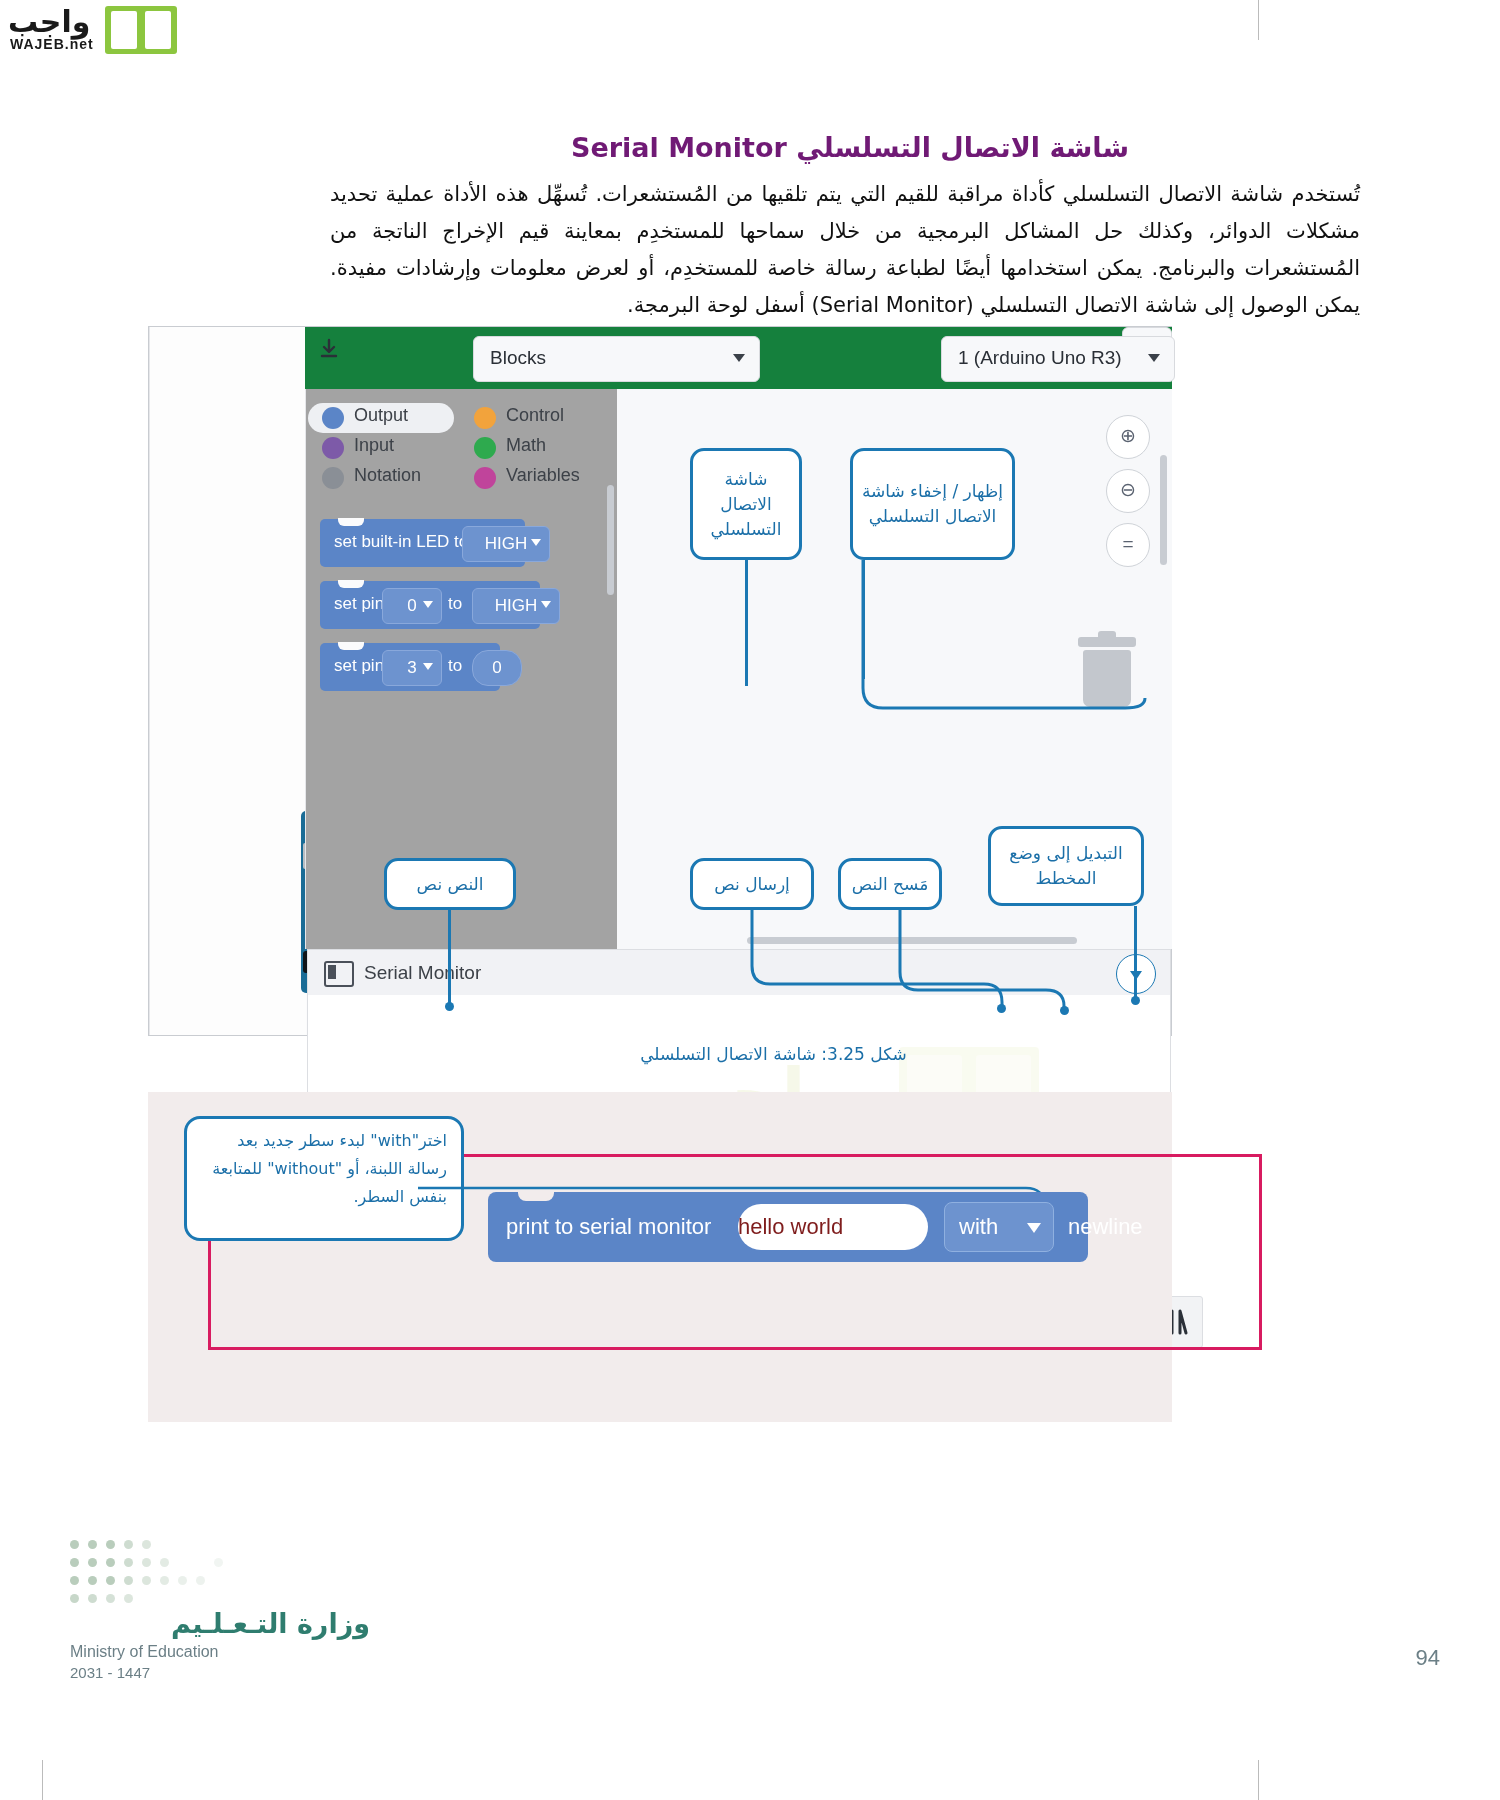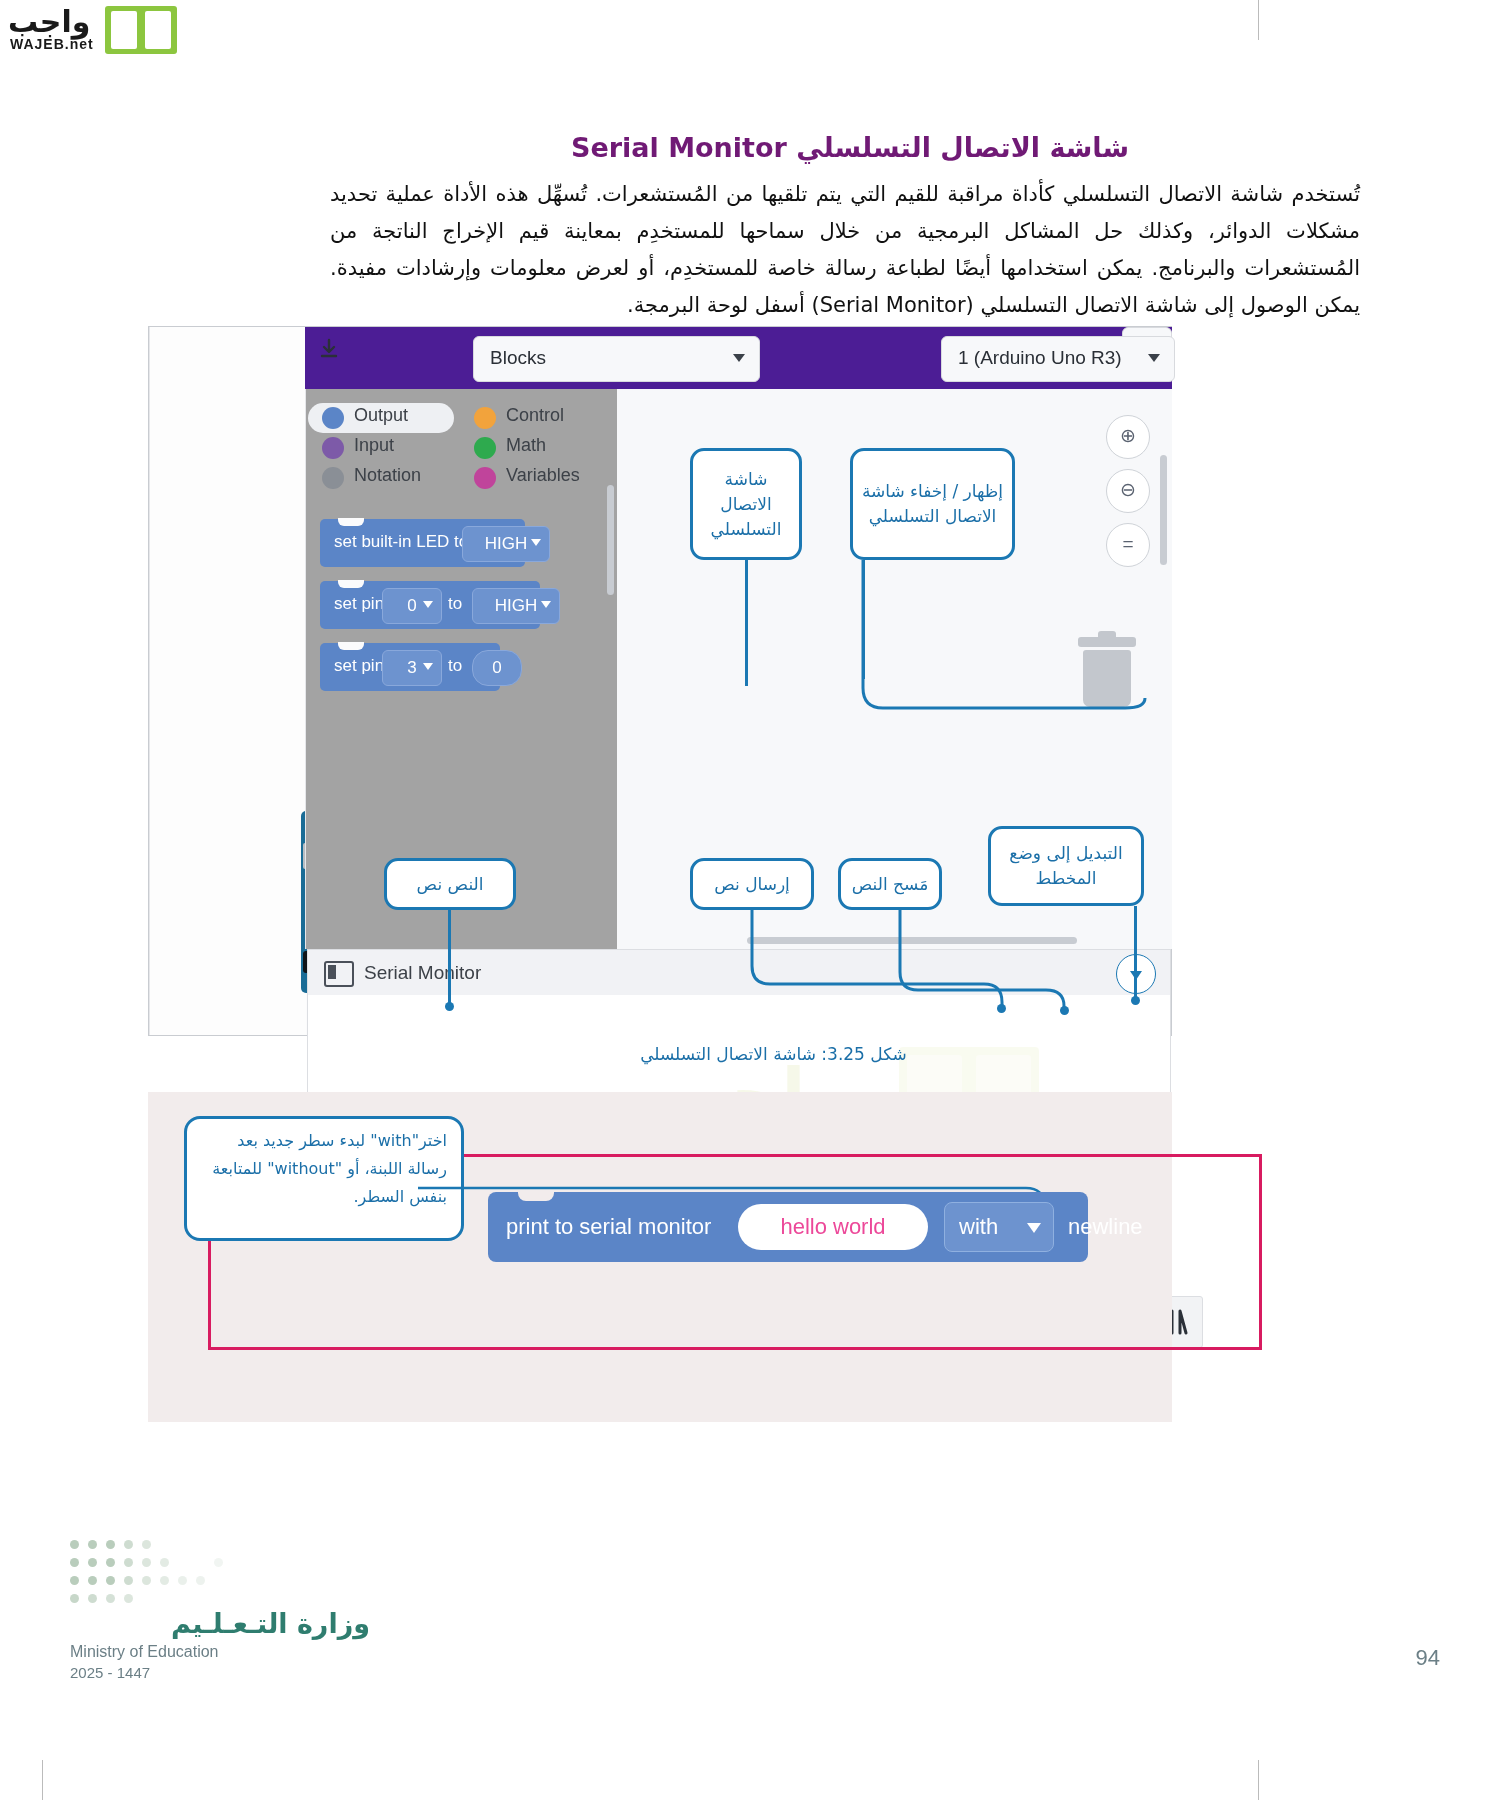--- a/index.html
+++ b/index.html
@@ -48,21 +48,21 @@
   #board .chip{position:absolute;left:30px;top:96px;width:86px;height:30px;background:#1a1a1a;border-radius:2px;}
   #board .silk{position:absolute;color:#cfe7f2;font-size:7px;font-family:"DejaVu Sans Mono",monospace;}
   #board .usb{position:absolute;left:2px;top:32px;width:26px;height:26px;background:#b9bdc2;border-radius:2px;}
   #board .jack{position:absolute;left:2px;top:140px;width:24px;height:22px;background:#0f1418;border-radius:3px;}
   #board .unoTag{position:absolute;left:62px;top:58px;width:46px;height:20px;border:1.5px solid #eaf4f8;border-radius:10px;
     color:#eaf4f8;font-size:11px;text-align:center;line-height:19px;font-family:"Liberation Sans",sans-serif;}
   #board .inf{position:absolute;left:24px;top:58px;width:34px;height:20px;color:#eaf4f8;font-size:15px;text-align:center;line-height:19px;}
   #board .led{position:absolute;width:5px;height:5px;background:#d6e8a0;border-radius:1px;}
 
   
-  #fig-toolbar{left:156px;top:0;width:867px;height:62px;background:#4c1d95;border-bottom:1px solid #e0e2e6;}
+  #fig-toolbar{left:156px;top:0;width:867px;height:62px;background:#15803d;border-bottom:1px solid #e0e2e6;}
   .sel-box{
     position:absolute;background:#f7f8fa;border:1px solid #d8dade;border-radius:6px;
     font-size:19px;color:#2a2f36;font-family:"Liberation Sans",sans-serif;direction:ltr;
   }
   #blocks-select{left:168px;top:9px;width:285px;height:44px;}
   #blocks-select .lbl{position:absolute;left:16px;top:10px;}
   #blocks-select .car{position:absolute;right:14px;top:17px;}
   .caret{width:0;height:0;border-left:6px solid transparent;border-right:6px solid transparent;border-top:8px solid #3b4149;}
   #download-btn{left:472px;top:9px;width:48px;height:44px;background:#f7f8fa;border:1px solid #d8dade;border-radius:6px;}
   #download-btn svg{position:absolute;left:12px;top:10px;}
@@ -151,21 +151,21 @@
   #note-panel{left:148px;top:1092px;width:1024px;height:330px;background:#f2ecec;}
   .pinkline{position:absolute;background:#d81b60;}
 
   #print-block{
     position:absolute;left:340px;top:100px;width:600px;height:70px;background:#5b85c7;border-radius:8px;
     direction:ltr;color:#fff;
   }
   #print-block .notch{position:absolute;left:30px;top:-1px;width:36px;height:10px;background:#f2ecec;border-radius:0 0 8px 8px;}
   #print-block .lab{position:absolute;left:18px;top:22px;font-size:22px;font-family:"Liberation Sans",sans-serif;}
   #print-block .valpill{position:absolute;left:250px;top:12px;width:190px;height:46px;background:#fff;border-radius:23px;
-    color:#ec4899;font-size:22px;text-align:center;line-height:46px;font-family:"Liberation Sans",sans-serif;}
+    color:#7f1d1d;font-size:22px;text-align:left;line-height:46px;font-family:"Liberation Sans",sans-serif;}
   #print-block .withdrop{position:absolute;left:456px;top:10px;width:110px;height:50px;background:#6d93cf;
     border:1px solid #8fb0e0;border-radius:8px;color:#fff;font-size:22px;line-height:48px;text-align:left;padding-left:14px;
     box-sizing:border-box;font-family:"Liberation Sans",sans-serif;}
   #print-block .withdrop .c{position:absolute;right:12px;top:20px;width:0;height:0;
     border-left:7px solid transparent;border-right:7px solid transparent;border-top:10px solid #fff;}
   #print-block .nl{position:absolute;left:580px;top:22px;font-size:22px;font-family:"Liberation Sans",sans-serif;}
 
   #note-callout{
     position:absolute;left:36px;top:24px;width:280px;height:125px;background:#fff;border:3px solid #1b78b3;border-radius:16px;
     color:#1b6fa8;font-size:16px;line-height:28px;text-align:right;direction:rtl;padding:8px 14px;box-sizing:border-box;
@@ -444,16 +444,16 @@
     <i style="left:18px;top:54px;opacity:.7;"></i>
   <i style="left:36px;top:54px;opacity:.6;"></i>
     <i style="left:54px;top:54px;opacity:.5;"></i>
   <i style="left:126px;top:36px;opacity:.25;"></i>
     <i style="left:144px;top:18px;opacity:.2;"></i>
 </div>
 
 <div id="moe" class="abs">
   <div class="ar">وزارة التـعـلـيم</div>
   <div class="en">Ministry of Education</div>
-  <div class="yr">2025 - 1447</div>
+  <div class="yr">2031 - 1447</div>
 </div>
 
 <div id="page-number" class="abs">94</div>
 
 </body></html>

